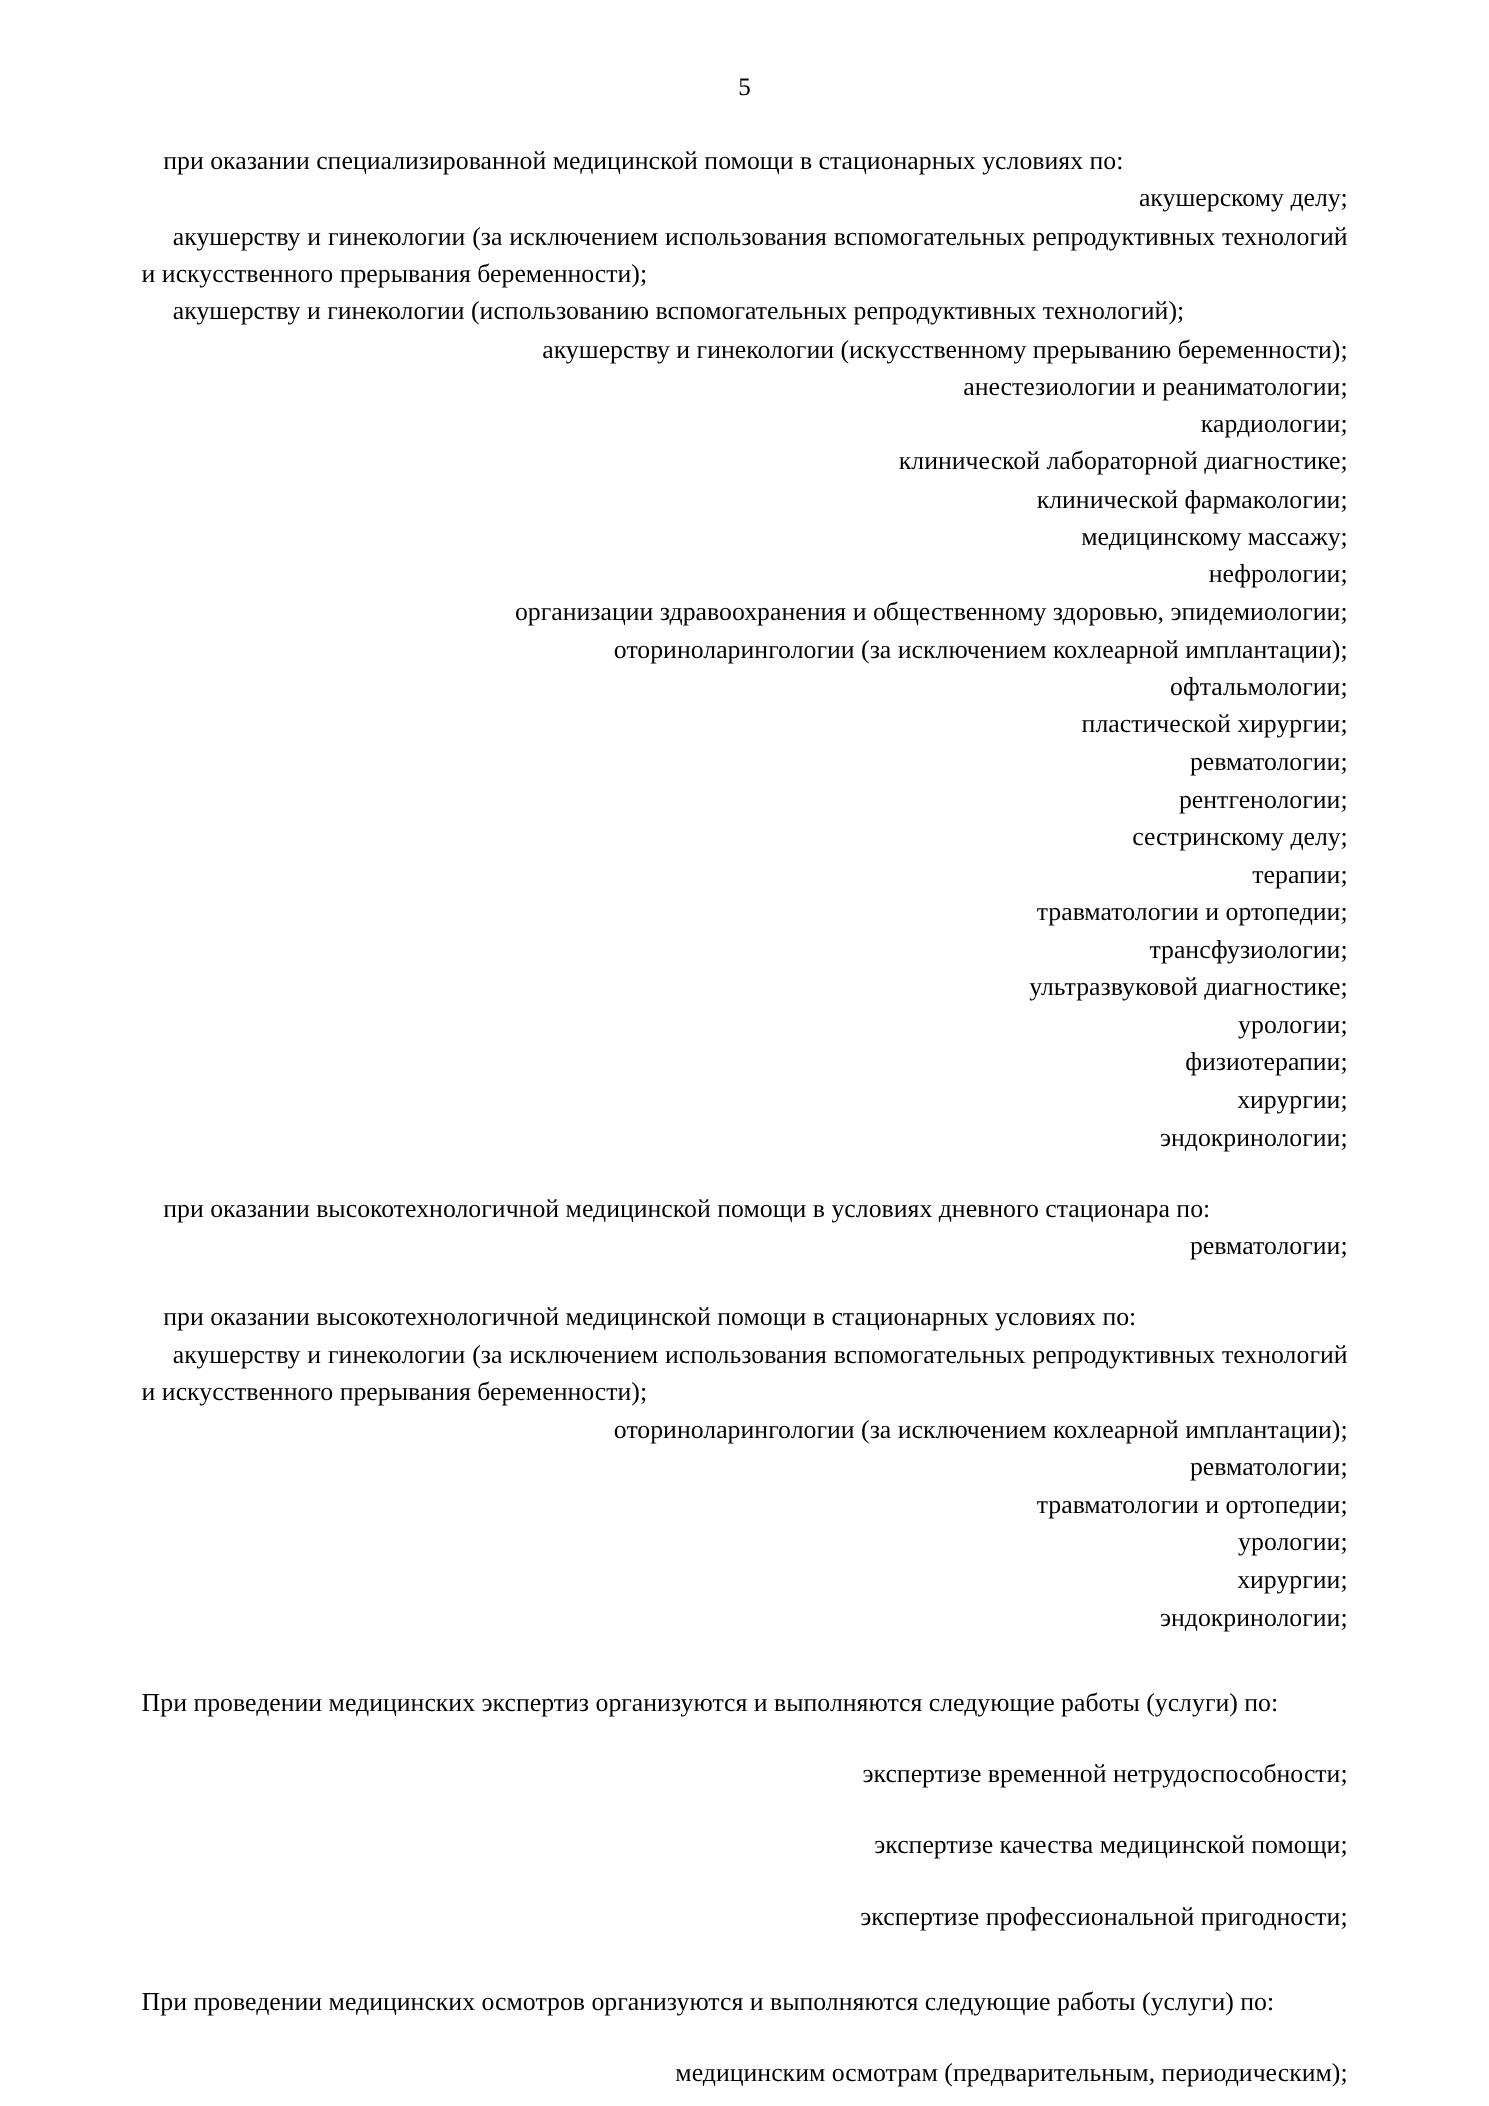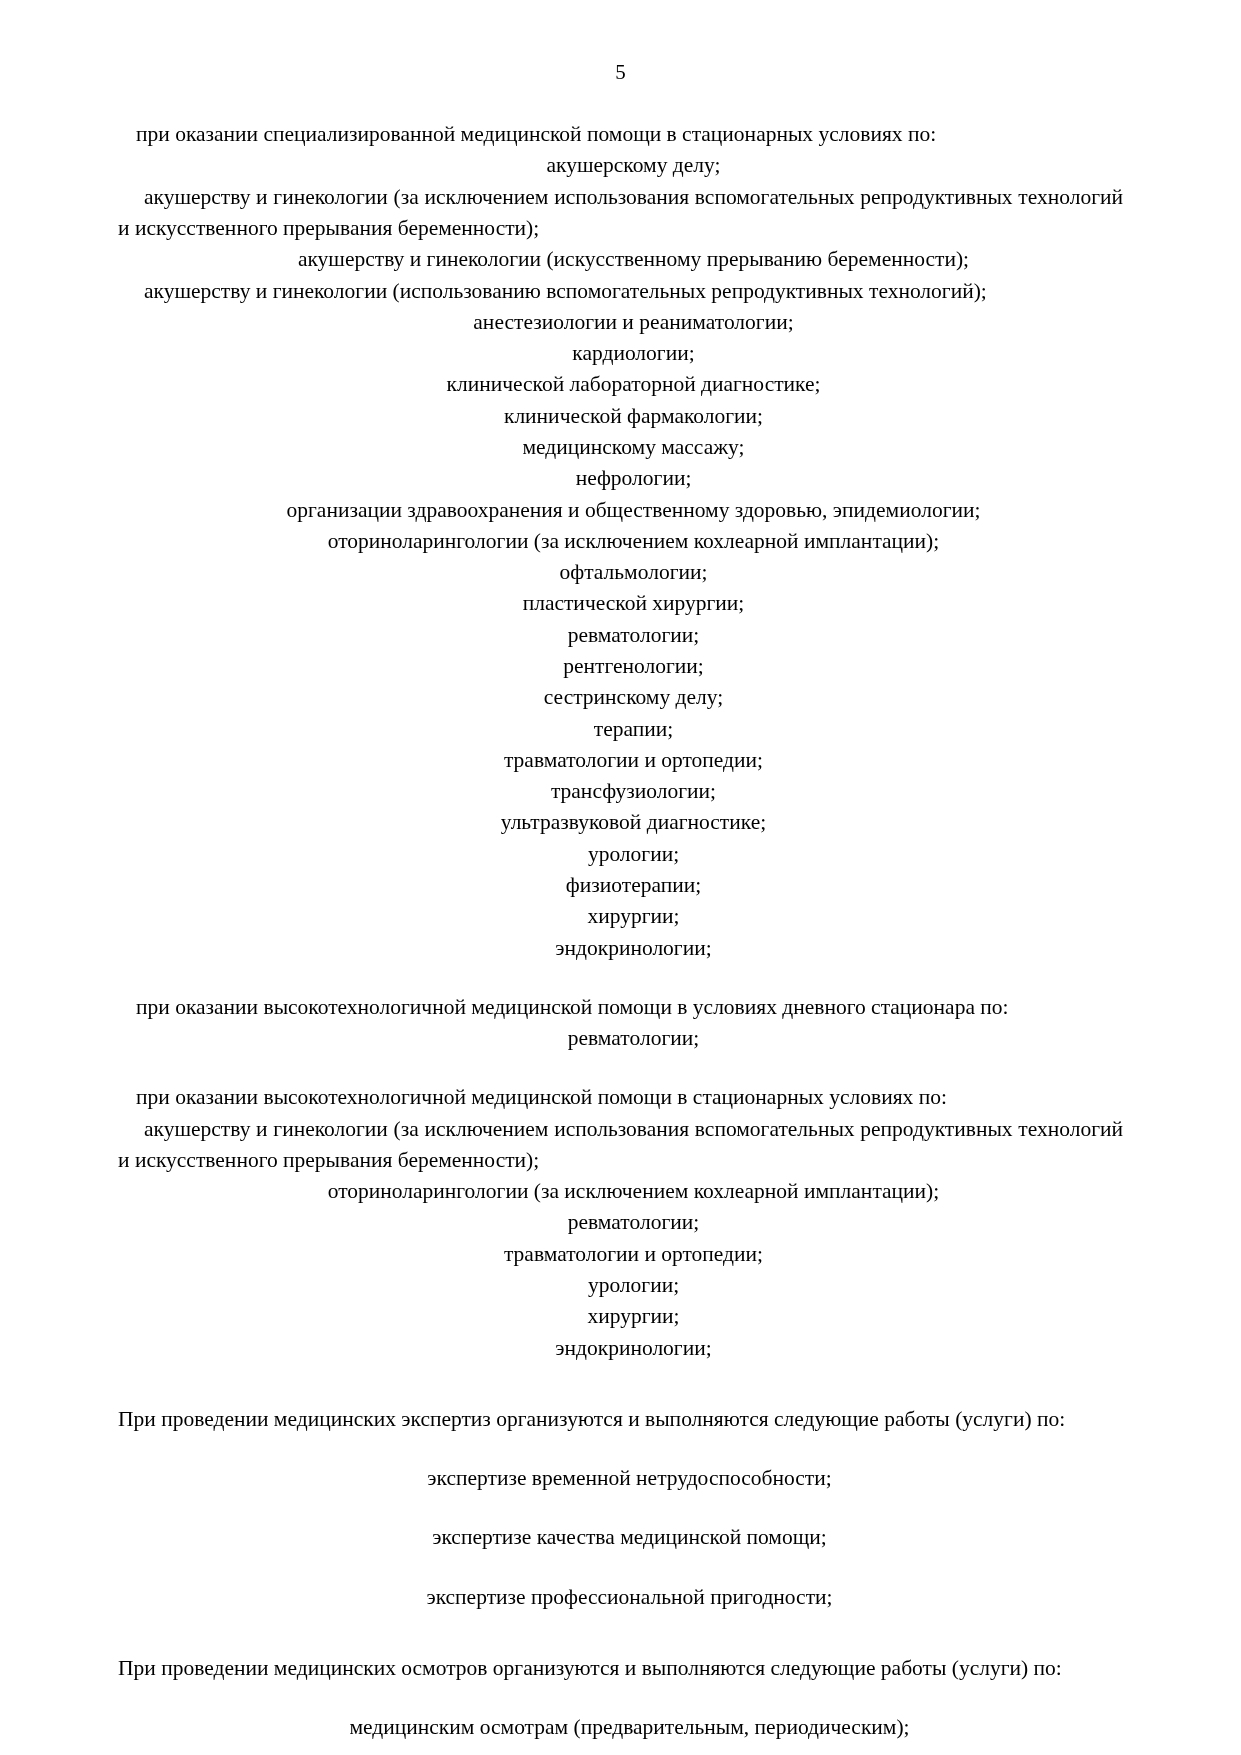--- a/index.html
+++ b/index.html
@@ -33,35 +33,35 @@
   .para {
     margin: 0;
     text-align: justify;
     text-justify: inter-word;
     white-space: normal;
   }
   
   .ind-small { text-indent: 18px; margin-top: 28px; }
   .ind-med   { text-indent: 26px; }
   .ind-none  { text-indent: 0; margin-top: 40px; }
-  .nojust { text-align: center; }
+  .nojust { text-align: right; }
 </style>
 </head>
 <body>
 
 <div class="page">
 
   <div class="page-number">5</div>
 
   <div class="content" id="body-content">
       <div class="para ind-small">при оказании специализированной медицинской помощи в стационарных условиях по:</div>
       <div class="para ind-med nojust">акушерскому делу;</div>
       <div class="para ind-med">акушерству и гинекологии (за исключением использования вспомогательных репродуктивных технологий и искусственного прерывания беременности);</div>
+      <div class="para ind-med">акушерству и гинекологии (использованию вспомогательных репродуктивных технологий);</div>
       <div class="para ind-med nojust">акушерству и гинекологии (искусственному прерыванию беременности);</div>
-      <div class="para ind-med">акушерству и гинекологии (использованию вспомогательных репродуктивных технологий);</div>
       <div class="para ind-med nojust">анестезиологии и реаниматологии;</div>
       <div class="para ind-med nojust">кардиологии;</div>
       <div class="para ind-med nojust">клинической лабораторной диагностике;</div>
       <div class="para ind-med nojust">клинической фармакологии;</div>
       <div class="para ind-med nojust">медицинскому массажу;</div>
       <div class="para ind-med nojust">нефрологии;</div>
       <div class="para ind-med nojust">организации здравоохранения и общественному здоровью, эпидемиологии;</div>
       <div class="para ind-med nojust">оториноларингологии (за исключением кохлеарной имплантации);</div>
       <div class="para ind-med nojust">офтальмологии;</div>
       <div class="para ind-med nojust">пластической хирургии;</div>

